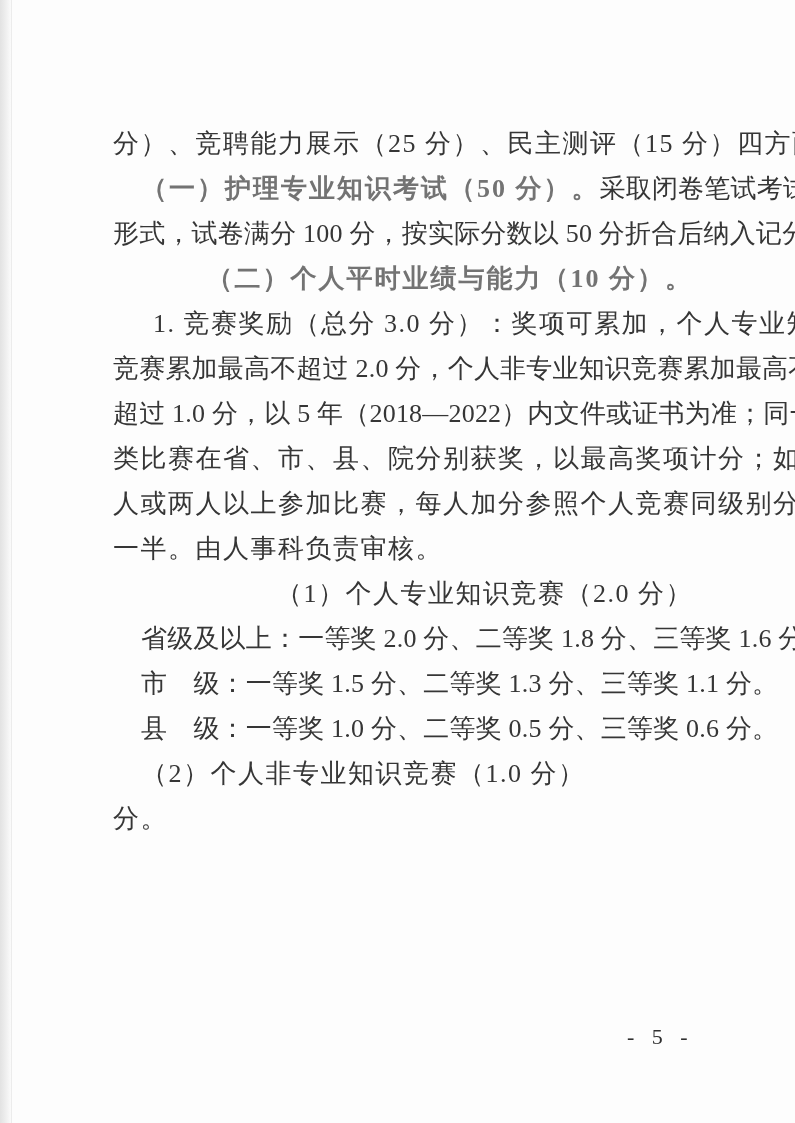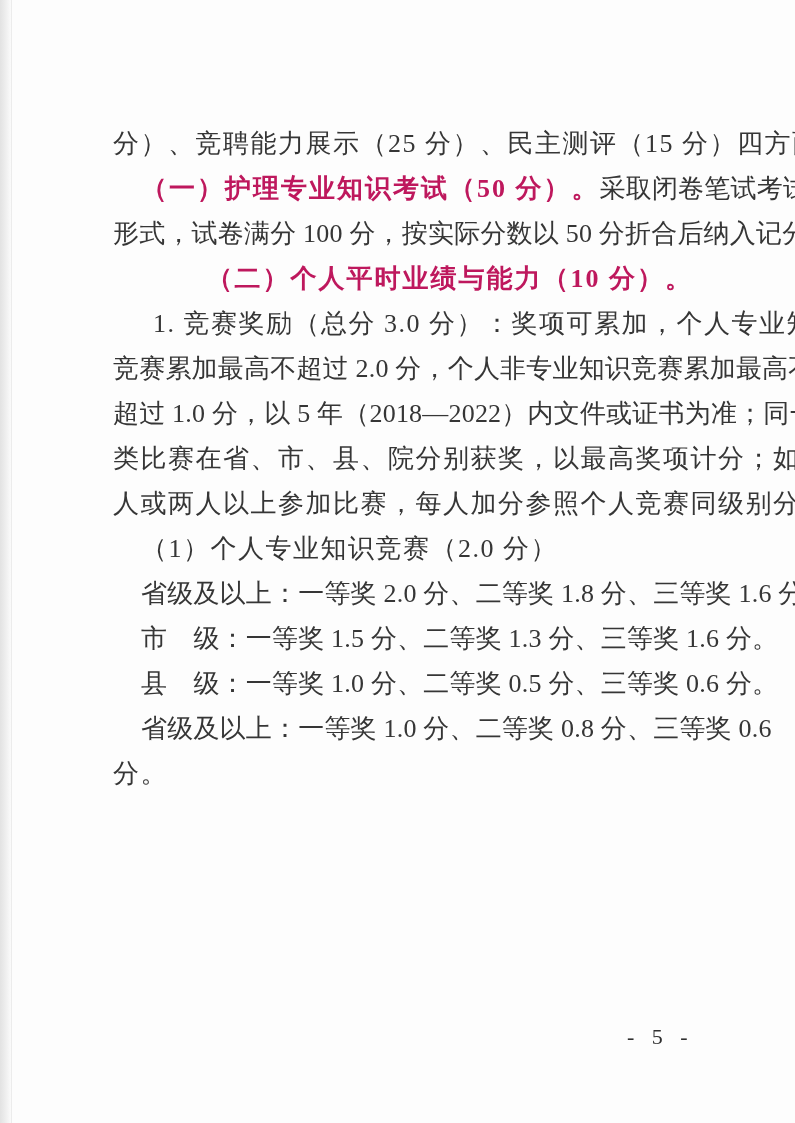--- a/index.html
+++ b/index.html
@@ -37,21 +37,21 @@
     line-height: 45px;
     font-size: 26px;
     letter-spacing: 1.5px;
     white-space: nowrap;
   }
   .line.tight {
     letter-spacing: 0.2px;
   }
   .line .b {
     font-weight: 700;
-    color: #be185d;
+    color: #737373;
     letter-spacing: 2px;
   }
   .footer-pagenum {
     position: absolute;
     left: 627px;
     top: 1024px;
     font-size: 22px;
     letter-spacing: 6px;
     color: #2f2f2f;
     white-space: nowrap;
@@ -66,22 +66,23 @@
   <div class="textblock" id="doc-lines">
       <div class="line" style="padding-left: 0px;"><span>分）、竞聘能力展示（25 分）、民主测评（15 分）四方面进</span></div>
       <div class="line tight" style="padding-left: 28px;"><span class="b">（一）护理专业知识考试（50 分）。</span><span>采取闭卷笔试考试</span></div>
       <div class="line tight" style="padding-left: 0px;"><span>形式，试卷满分 100 分，按实际分数以 50 分折合后纳入记分。</span></div>
       <div class="line" style="padding-left: 28px; text-align: right;"><span class="b">（二）个人平时业绩与能力（10 分）。</span></div>
       <div class="line" style="padding-left: 40px;"><span>1. 竞赛奖励（总分 3.0 分）：奖项可累加，个人专业知识</span></div>
       <div class="line tight" style="padding-left: 0px;"><span>竞赛累加最高不超过 2.0 分，个人非专业知识竞赛累加最高不</span></div>
       <div class="line tight" style="padding-left: 0px;"><span>超过 1.0 分，以 5 年（2018—2022）内文件或证书为准；同一</span></div>
       <div class="line" style="padding-left: 0px;"><span>类比赛在省、市、县、院分别获奖，以最高奖项计分；如若两</span></div>
       <div class="line" style="padding-left: 0px;"><span>人或两人以上参加比赛，每人加分参照个人竞赛同级别分值的</span></div>
-      <div class="line" style="padding-left: 28px;"><span>（1）个人专业知识竞赛（2.0 分）</span></div>
+      <div class="line" style="padding-left: 0px;"><span>一半。由人事科负责审核。</span></div>
+      <div class="line" style="padding-left: 28px; text-align: right;"><span>（1）个人专业知识竞赛（2.0 分）</span></div>
       <div class="line tight" style="padding-left: 28px;"><span>省级及以上：一等奖 2.0 分、二等奖 1.8 分、三等奖 1.6 分。</span></div>
-      <div class="line tight" style="padding-left: 28px;"><span>市　级：一等奖 1.5 分、二等奖 1.3 分、三等奖 1.6 分。</span></div>
+      <div class="line tight" style="padding-left: 28px;"><span>市　级：一等奖 1.5 分、二等奖 1.3 分、三等奖 1.1 分。</span></div>
       <div class="line tight" style="padding-left: 28px;"><span>县　级：一等奖 1.0 分、二等奖 0.5 分、三等奖 0.6 分。</span></div>
-      <div class="line tight" style="padding-left: 28px;"><span>省级及以上：一等奖 1.0 分、二等奖 0.8 分、三等奖 0.6</span></div>
+      <div class="line" style="padding-left: 28px;"><span>（2）个人非专业知识竞赛（1.0 分）</span></div>
       <div class="line" style="padding-left: 0px;"><span>分。</span></div>
     </div>
 
   <div class="footer-pagenum">- 5 -</div>
 </div>
 
 </body></html>

